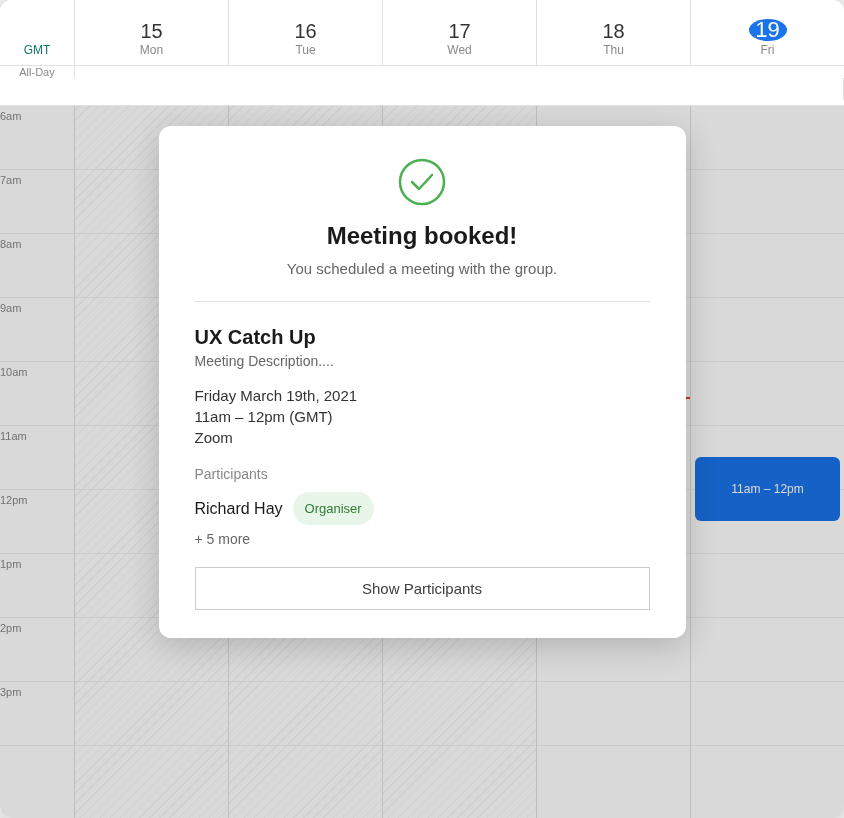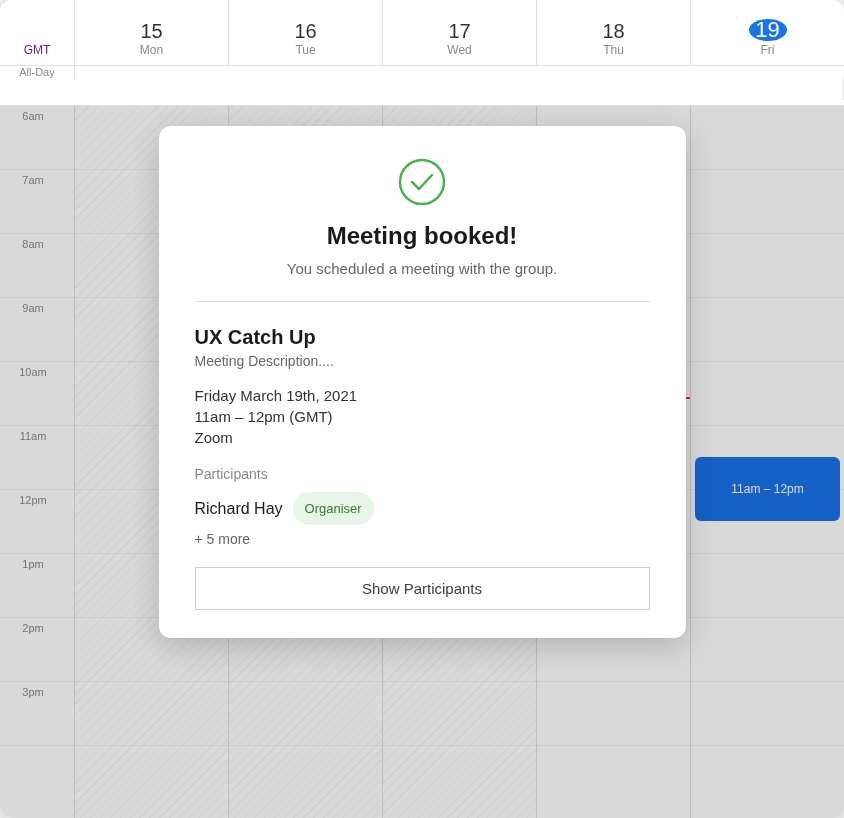--- a/index.html
+++ b/index.html
@@ -31,21 +31,21 @@
       flex-shrink: 0;
     }
 
     .header-gmt {
       width: 75px;
       display: flex;
       align-items: flex-end;
       justify-content: center;
       padding-bottom: 8px;
       font-size: 12px;
-      color: #701a75;
+      color: #0f766e;
       border-right: 1px solid #e0e0e0;
     }
 
     .header-day {
       flex: 1;
       display: flex;
       flex-direction: column;
       align-items: center;
       justify-content: flex-end;
       padding-bottom: 8px;
@@ -123,21 +123,21 @@
       width: 75px;
       flex-shrink: 0;
       border-right: 1px solid #e0e0e0;
       background: #fff;
     }
 
     .time-slot {
       height: 64px;
       display: flex;
       align-items: flex-start;
-      justify-content: center;
+      justify-content: flex-start;
       padding-right: 8px;
       padding-top: 4px;
       font-size: 11px;
       color: #888;
       border-bottom: 1px solid #f0f0f0;
     }
 
     .days-grid {
       flex: 1;
       display: flex;

